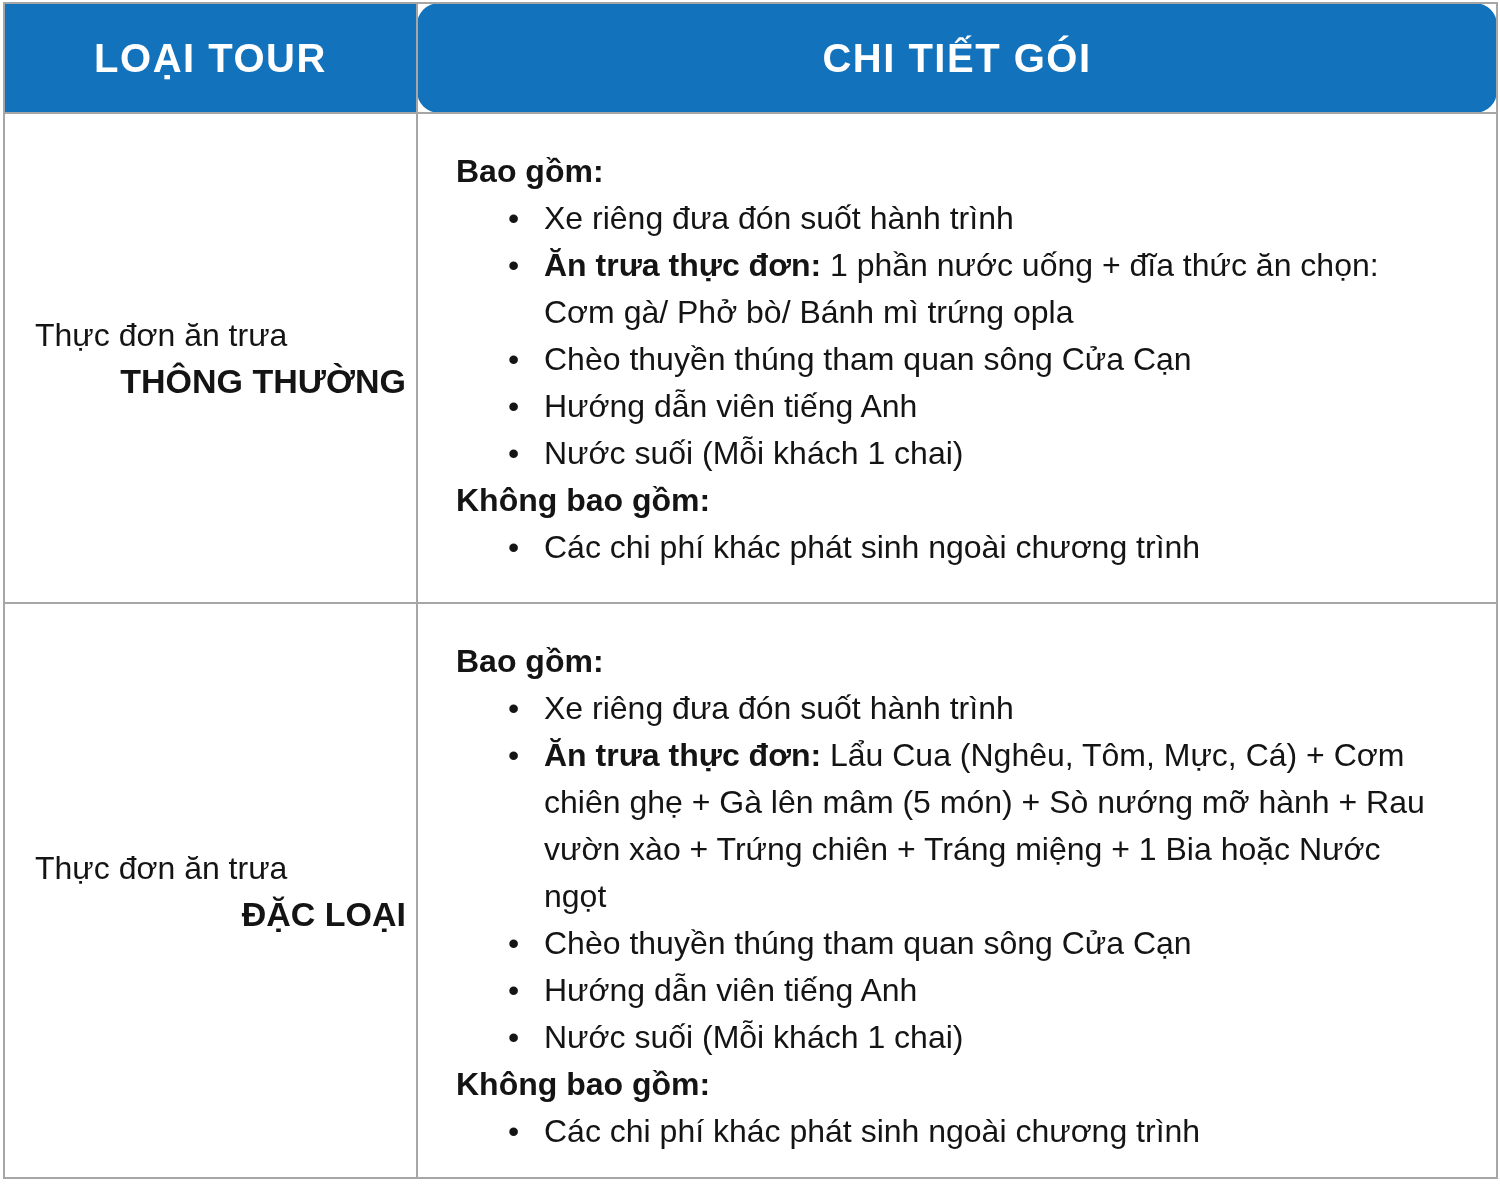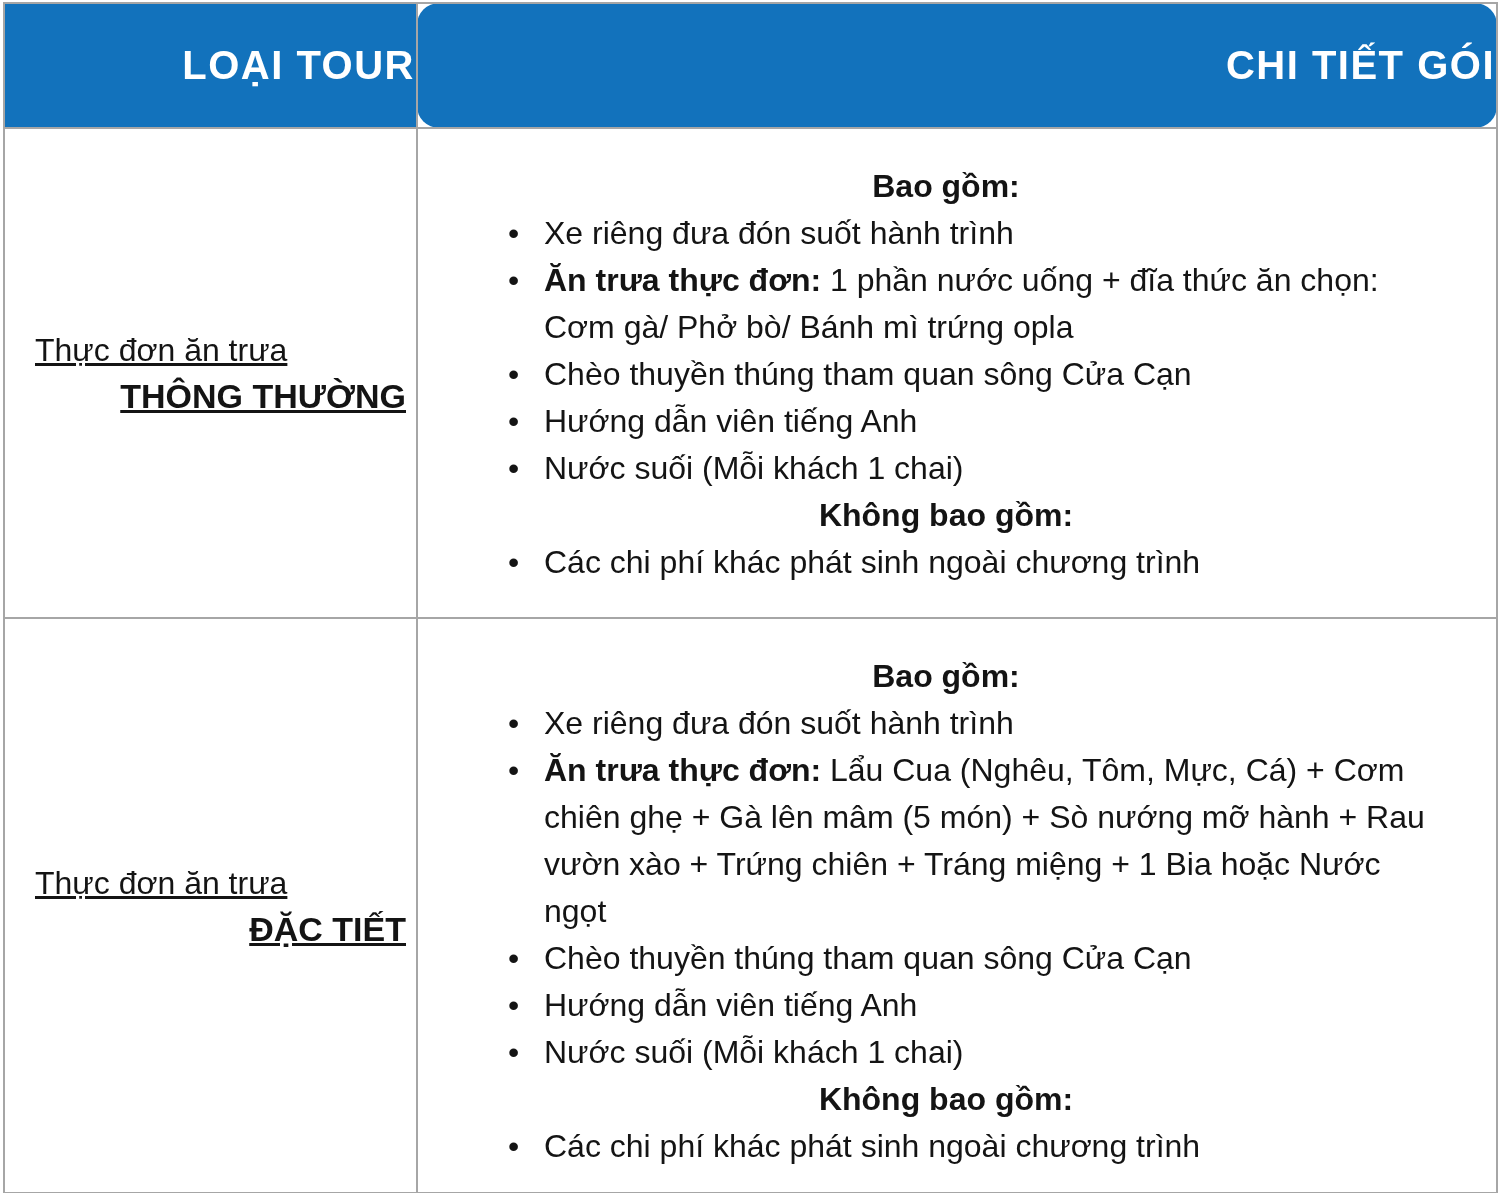--- a/index.html
+++ b/index.html
@@ -22,52 +22,50 @@
     table-layout:fixed;
   }
   .tour-table th,.tour-table td{
     border:2px solid var(--border);
   }
   .col-type{width:413px;}
   .col-detail{width:1080px;border-radius:22px;}
   .tour-table th{
     background:var(--header-bg);
     color:var(--header-text);
-    height:125px;
+    height:110px;
     font-size:40px;
     font-weight:bold;
     letter-spacing:1.5px;
-    text-align:right;
+    text-align:center;
     vertical-align:middle;
   }
   td.tour-cell{
     vertical-align:middle;
     padding:10px 10px 10px 30px;
     font-size:32px;
     line-height:46px;
     background:#fff;
-    text-decoration:underline;
   }
   td.tour-cell .tour-variant{
     font-weight:bold;
     font-size:34px;
     text-align:right;
   }
   td.detail-cell{
     vertical-align:top;
     padding:34px 60px 16px 38px;
     font-size:32px;
     line-height:47px;
     background:#fff;
   }
   tr.row-regular td.detail-cell{height:490px;}
   tr.row-special td.detail-cell{height:575px;}
   .section-label{
     font-weight:bold;
-    text-align:center;
   }
   ul.detail-list{
     margin:0;
     padding:0;
     list-style:none;
     max-width:990px;
   }
   ul.detail-list li{
     position:relative;
     padding-left:88px;
@@ -107,21 +105,21 @@
       <div class="section-label">Không bao gồm:</div>
       <ul class="detail-list">
             <li>Các chi phí khác phát sinh ngoài chương trình</li>
           </ul>
     </td>
   </tr>
 
   <tr class="row-special">
     <td class="tour-cell">
       <div class="tour-name">Thực đơn ăn trưa</div>
-      <div class="tour-variant">ĐẶC TIẾT</div>
+      <div class="tour-variant">ĐẶC LOẠI</div>
     </td>
     <td class="detail-cell">
       <div class="section-label">Bao gồm:</div>
       <ul class="detail-list">
             <li>Xe riêng đưa đón suốt hành trình</li>
             <li><strong>Ăn trưa thực đơn: </strong>Lẩu Cua (Nghêu, Tôm, Mực, Cá) + Cơm chiên ghẹ + Gà lên mâm (5 món) + Sò nướng mỡ hành + Rau vườn xào + Trứng chiên + Tráng miệng + 1 Bia hoặc Nước ngọt</li>
             <li>Chèo thuyền thúng tham quan sông Cửa Cạn</li>
             <li>Hướng dẫn viên tiếng Anh</li>
             <li>Nước suối (Mỗi khách 1 chai)</li>
           </ul>

